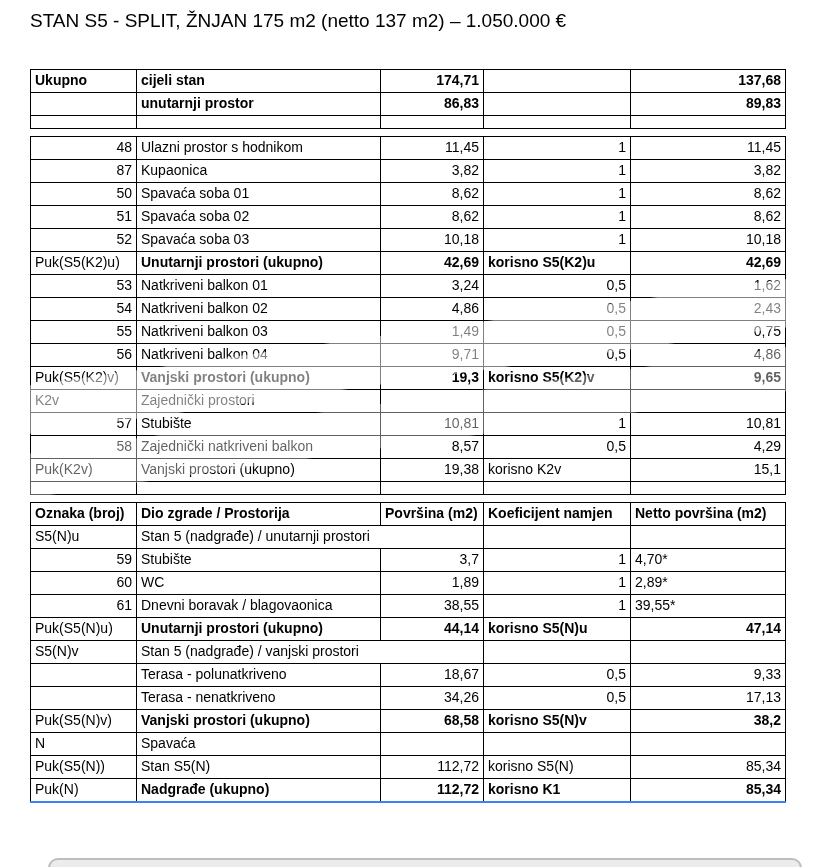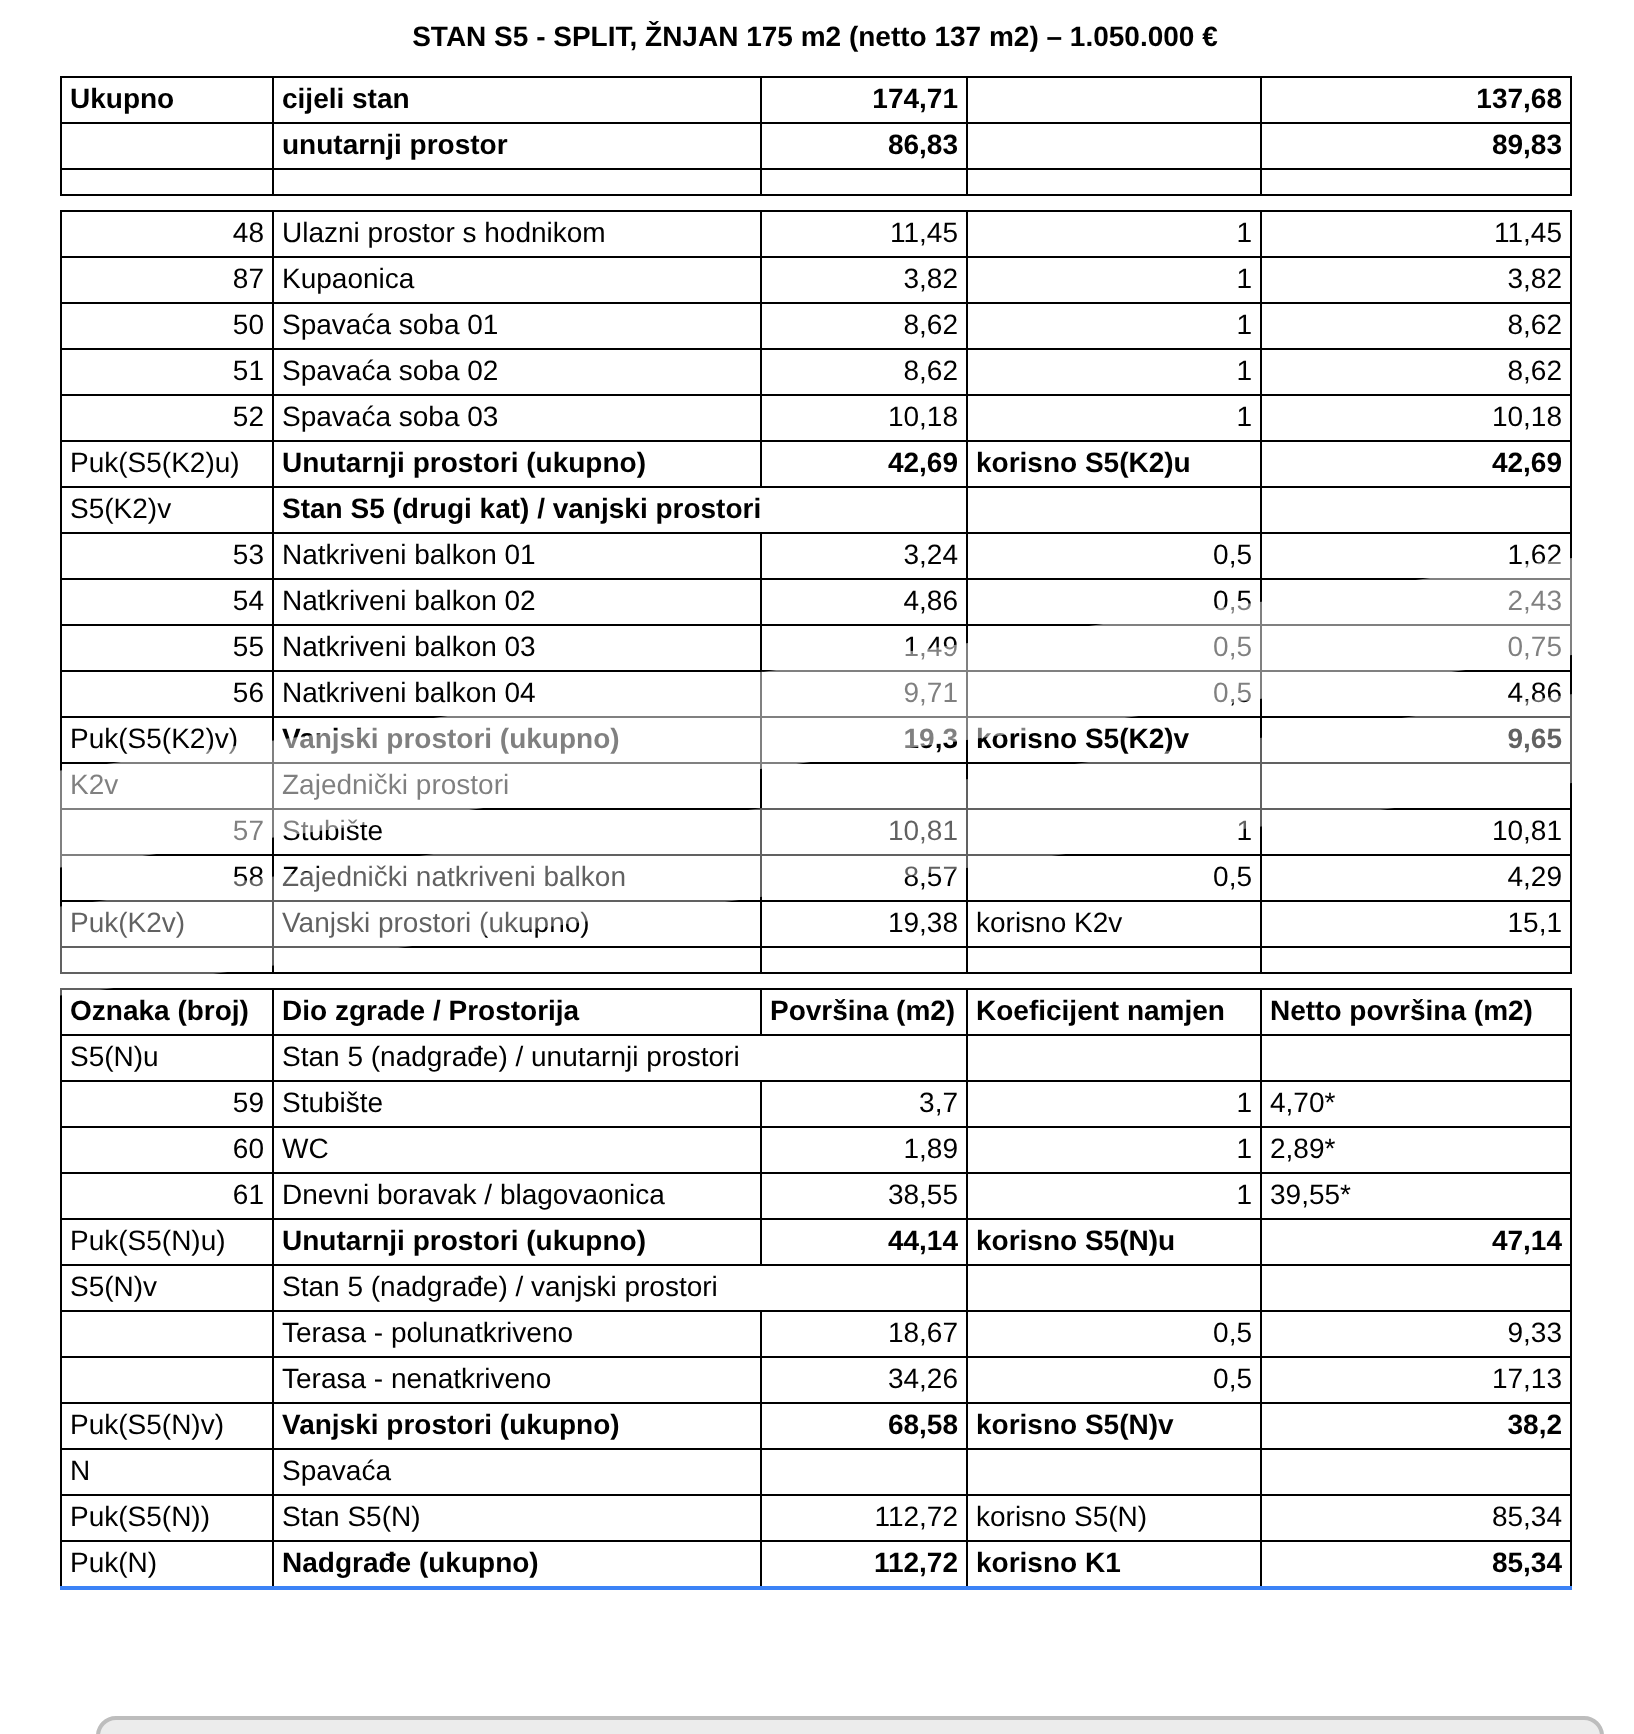--- a/index.html
+++ b/index.html
@@ -13,34 +13,34 @@
     height: 867px;
     overflow: hidden;
     font-family: "Liberation Sans", sans-serif;
     color: #000;
   }
   .doc-title {
     position: absolute;
     top: 10px;
     left: 30px;
     width: 755px;
-    text-align: center;
-    font-size: 14px;
-    font-weight: bold;
+    font-size: 19px;
+    font-weight: normal;
     white-space: nowrap;
   }
   .tables-wrap {
     position: absolute;
     top: 38px;
     left: 30px;
   }
   table.sheet {
     border-collapse: collapse;
     table-layout: fixed;
     width: 755px;
+    margin-top: 31px;
   }
   table.sheet + table.sheet { margin-top: 7px; }
   table.sheet:last-child { border-bottom: 2px solid #3b82f6; }
   td {
     border: 1px solid #000;
     font-size: 14px;
     line-height: 1.1;
     height: 22px;
     padding: 0 4px;
     white-space: nowrap;
@@ -154,26 +154,20 @@
           <td class="ar">10,18</td>
           <td class="ar">1</td>
           <td class="ar">10,18</td>
         </tr>
         <tr class="total">
           <td>Puk(S5(K2)u)</td>
           <td class="b">Unutarnji prostori (ukupno)</td>
           <td class="ar b">42,69</td>
           <td class="b">korisno S5(K2)u</td>
           <td class="ar b">42,69</td>
-        </tr>
-        <tr class="section">
-          <td>S5(K2)v</td>
-          <td colspan="2" class="b">Stan S5 (drugi kat) / vanjski prostori</td>
-          <td></td>
-          <td></td>
         </tr>
         <tr class="data">
           <td class="ar">53</td>
           <td>Natkriveni balkon 01</td>
           <td class="ar">3,24</td>
           <td class="ar">0,5</td>
           <td class="ar">1,62</td>
         </tr>
         <tr class="data">
           <td class="ar">54</td>

